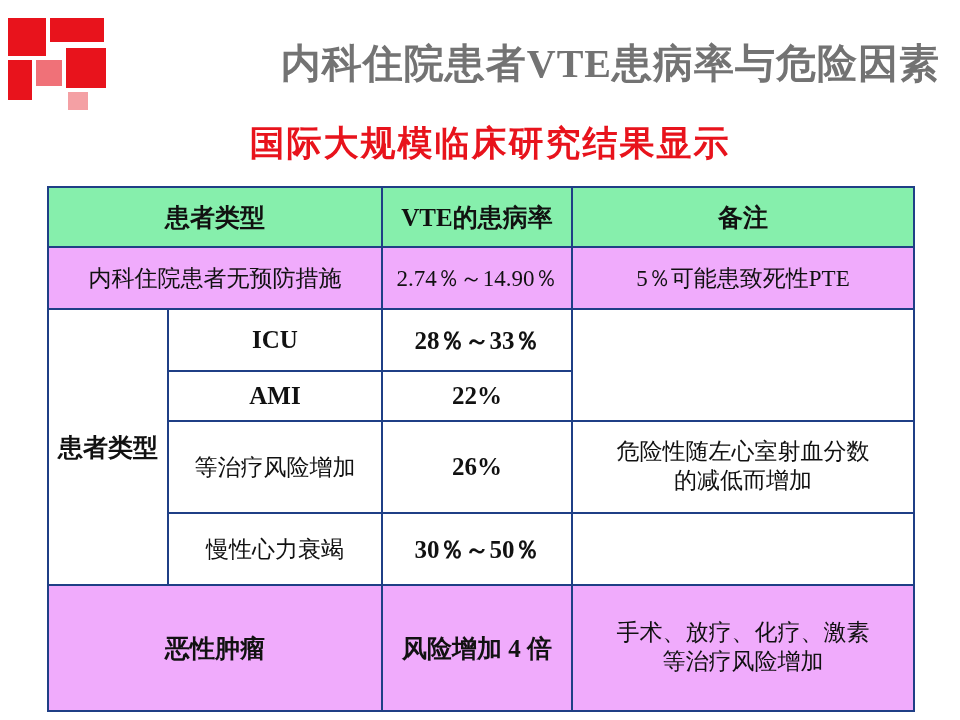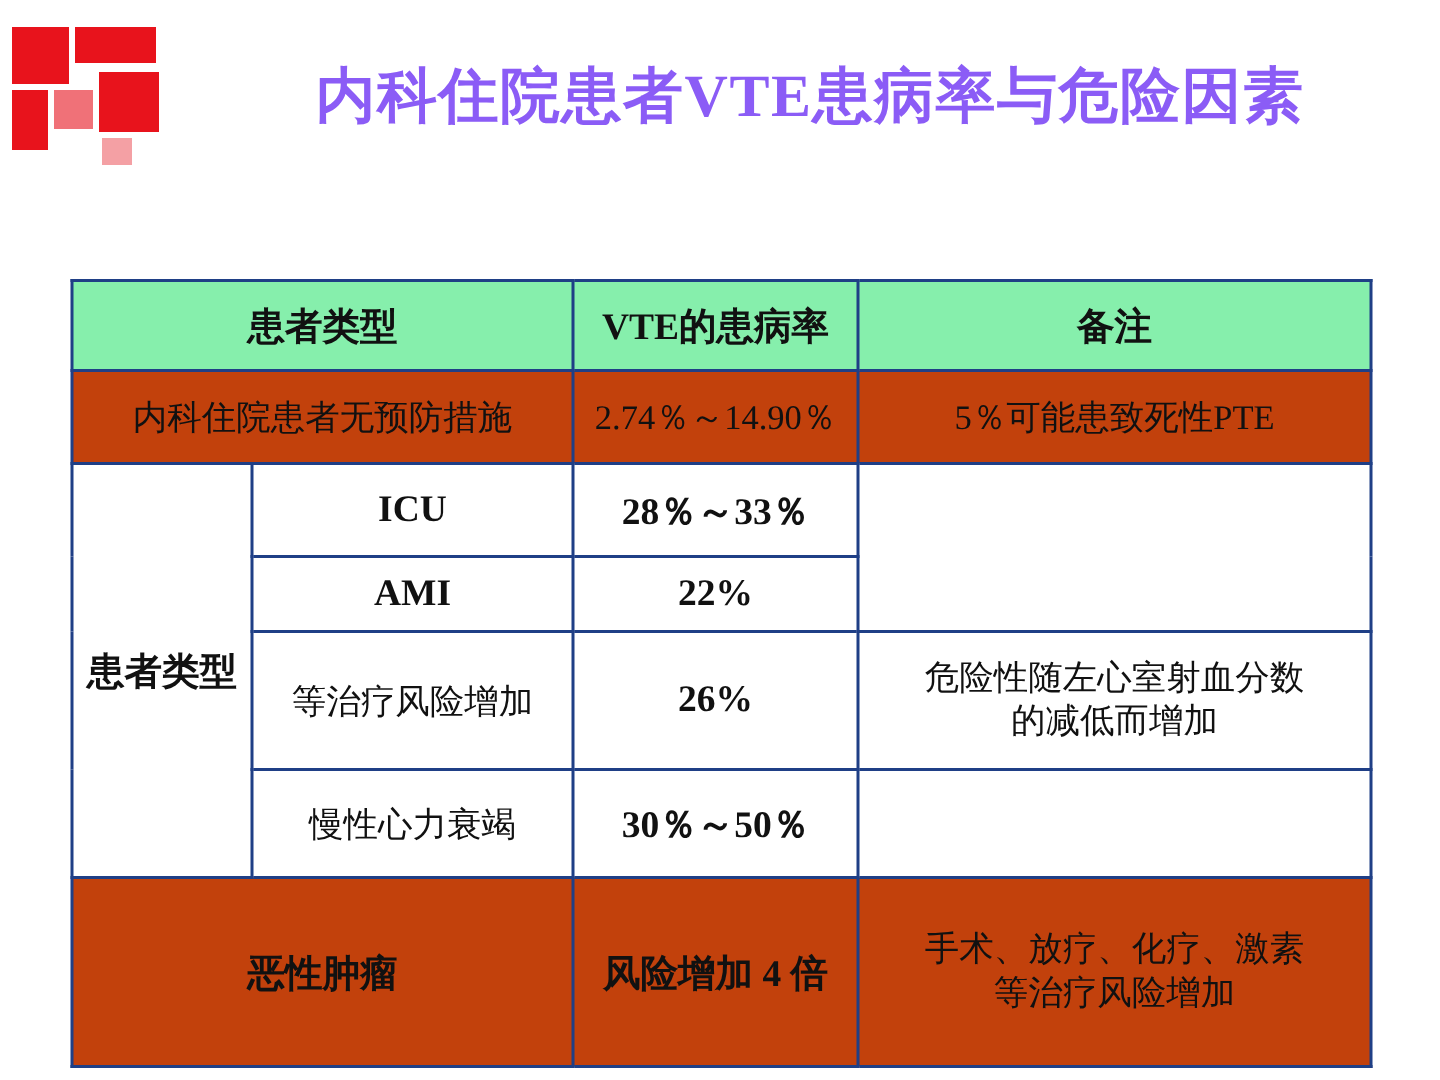--- a/index.html
+++ b/index.html
@@ -38,24 +38,24 @@
   .logo .sq.r3 { left: 0px;  top: 42px; width: 24px; height: 40px; }
   .logo .sq.r4 { left: 28px; top: 42px; width: 26px; height: 26px; background:#f07178; }
   .logo .sq.r5 { left: 58px; top: 30px; width: 40px; height: 40px; background:#e8131c; }
   .logo .sq.r6 { left: 60px; top: 74px; width: 20px; height: 18px; background:#f4a0a4; }
 
   .title-main {
     position: absolute;
     left: 140px;
     top: 36px;
     width: 800px;
-    text-align: center;
+    text-align: right;
     font-size: 40px;
     font-weight: bold;
-    color: #8b5cf6;
+    color: #737373;
     letter-spacing: 1px;
     font-family: "Liberation Serif", serif;
   }
   .title-sub {
     position: absolute;
     left: 110px;
     top: 120px;
     width: 760px;
     text-align: center;
     font-size: 35px;
@@ -81,21 +81,21 @@
     color: #111111;
     padding: 2px 4px;
   }
   .hdr {
     background: #86efac;
     font-size: 25px;
     font-weight: bold;
     height: 54px;
   }
   .row-blue {
-    background: #c2410c;
+    background: #f0abfc;
   }
   .row-white {
     background: #ffffff;
   }
   .cell-lg { font-size: 25px; font-weight: bold; }
   .cell-md { font-size: 23px; }
   .tall { height: 56px; }
 
   .c-type   { width: 120px; }
   .c-sub    { width: 214px; }
@@ -113,20 +113,21 @@
   <div class="logo">
     <span class="sq r1"></span>
     <span class="sq r2"></span>
     <span class="sq r3"></span>
     <span class="sq r4"></span>
     <span class="sq r5"></span>
     <span class="sq r6"></span>
   </div>
 
   <div class="title-main">内科住院患者VTE患病率与危险因素</div>
+  <div class="title-sub">国际大规模临床研究结果显示</div>
 
   <table class="vte">
     <colgroup>
       <col class="c-type">
       <col class="c-sub">
       <col class="c-rate">
       <col class="c-note">
     </colgroup>
     <thead>
       <tr>

